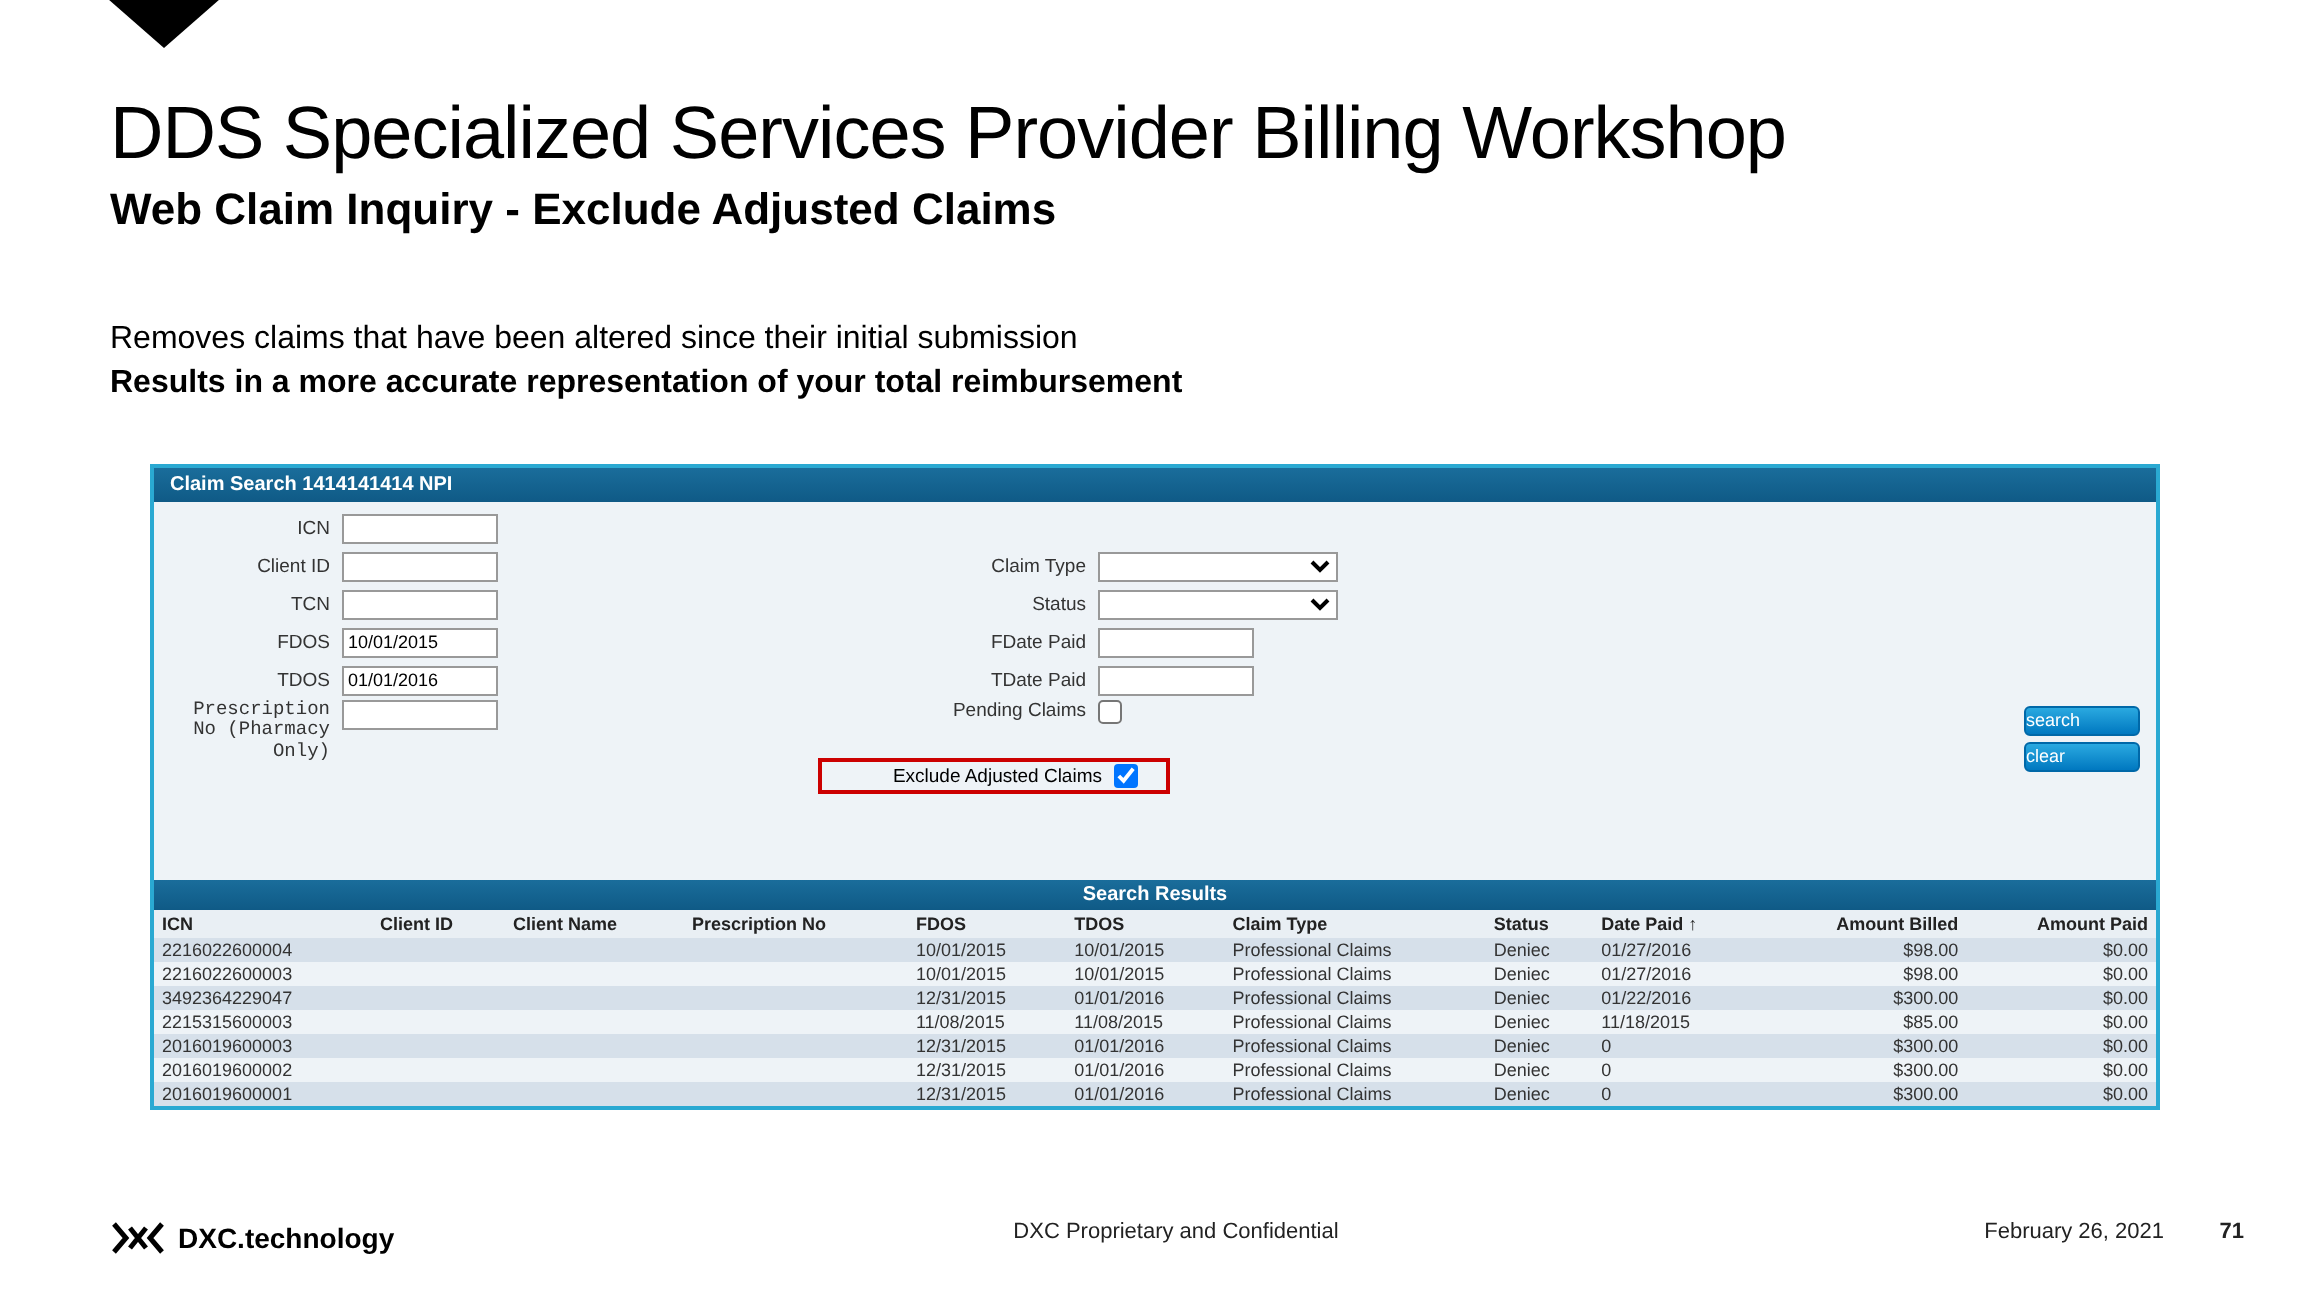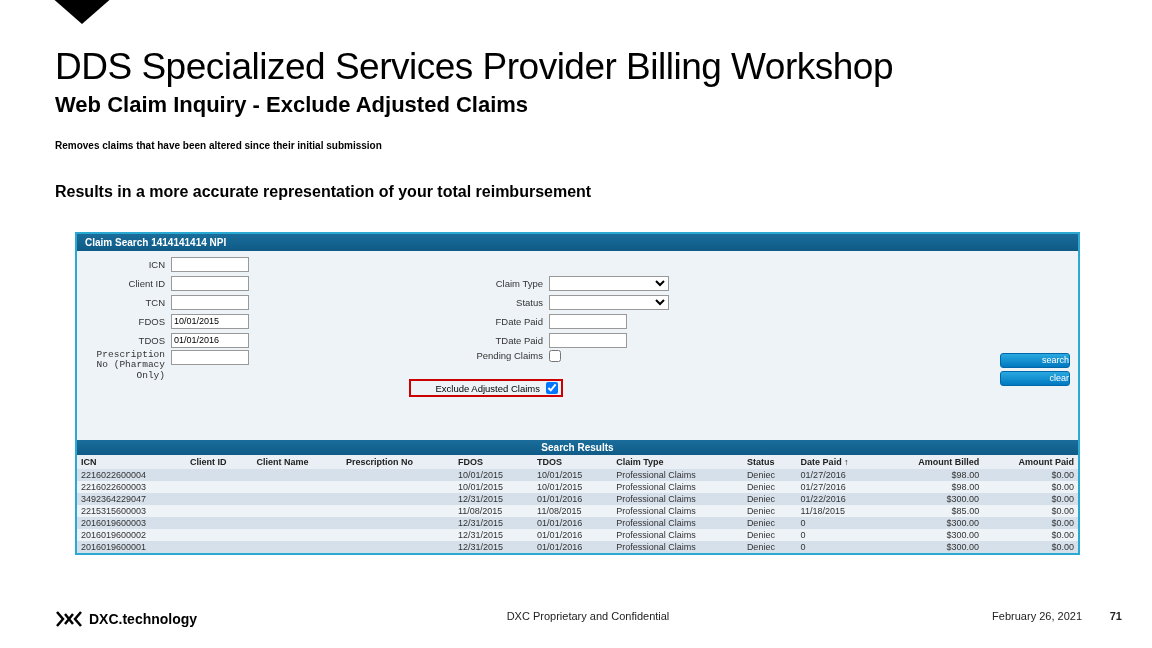--- a/index.html
+++ b/index.html
@@ -32,24 +32,24 @@
   .subtitle {
     position: absolute;
     top: 92px;
     left: 55px;
     font-size: 22px;
     font-weight: bold;
     color: #000;
   }
   .bullet1 {
     position: absolute;
-    top: 140px;
-    left: 55px;
-    font-size: 10px;
-    font-weight: bold;
+    top: 161px;
+    left: 55px;
+    font-size: 16px;
+    font-weight: normal;
   }
   .bullet2 {
     position: absolute;
     top: 183px;
     left: 55px;
     font-size: 16px;
     font-weight: bold;
   }
   .screenshot {
     position: absolute;
@@ -86,42 +86,42 @@
   .inpw { width: 120px; }
   .sel {
     border: 1px solid #999;
     background: #fff;
     height: 15px;
     font-size: 9px;
   }
   .chk { width: 12px; height: 12px; }
   .highlight {
     outline: 2px solid #c00;
-    padding: 1px 3px;
+    padding: 1px 14px;
     display: inline-flex;
     align-items: center;
     gap: 6px;
   }
   .btn-stack {
     position: absolute;
     right: 8px;
     bottom: 18px;
     display: flex;
     flex-direction: column;
     gap: 3px;
   }
   .bluebtn {
     background: linear-gradient(#2aa9e0, #0078c0);
     color: #fff;
     border: 1px solid #0068a8;
     border-radius: 3px;
-    width: 70px;
+    width: 58px;
     height: 15px;
     font-size: 9px;
-    text-align: right;
+    text-align: left;
     line-height: 13px;
     cursor: pointer;
   }
   .spacer { height: 36px; background: #eef3f7; }
   .results-header {
     background: linear-gradient(#1a6d9b, #0f5a86);
     color: #fff;
     text-align: center;
     font-weight: bold;
     font-size: 10px;

